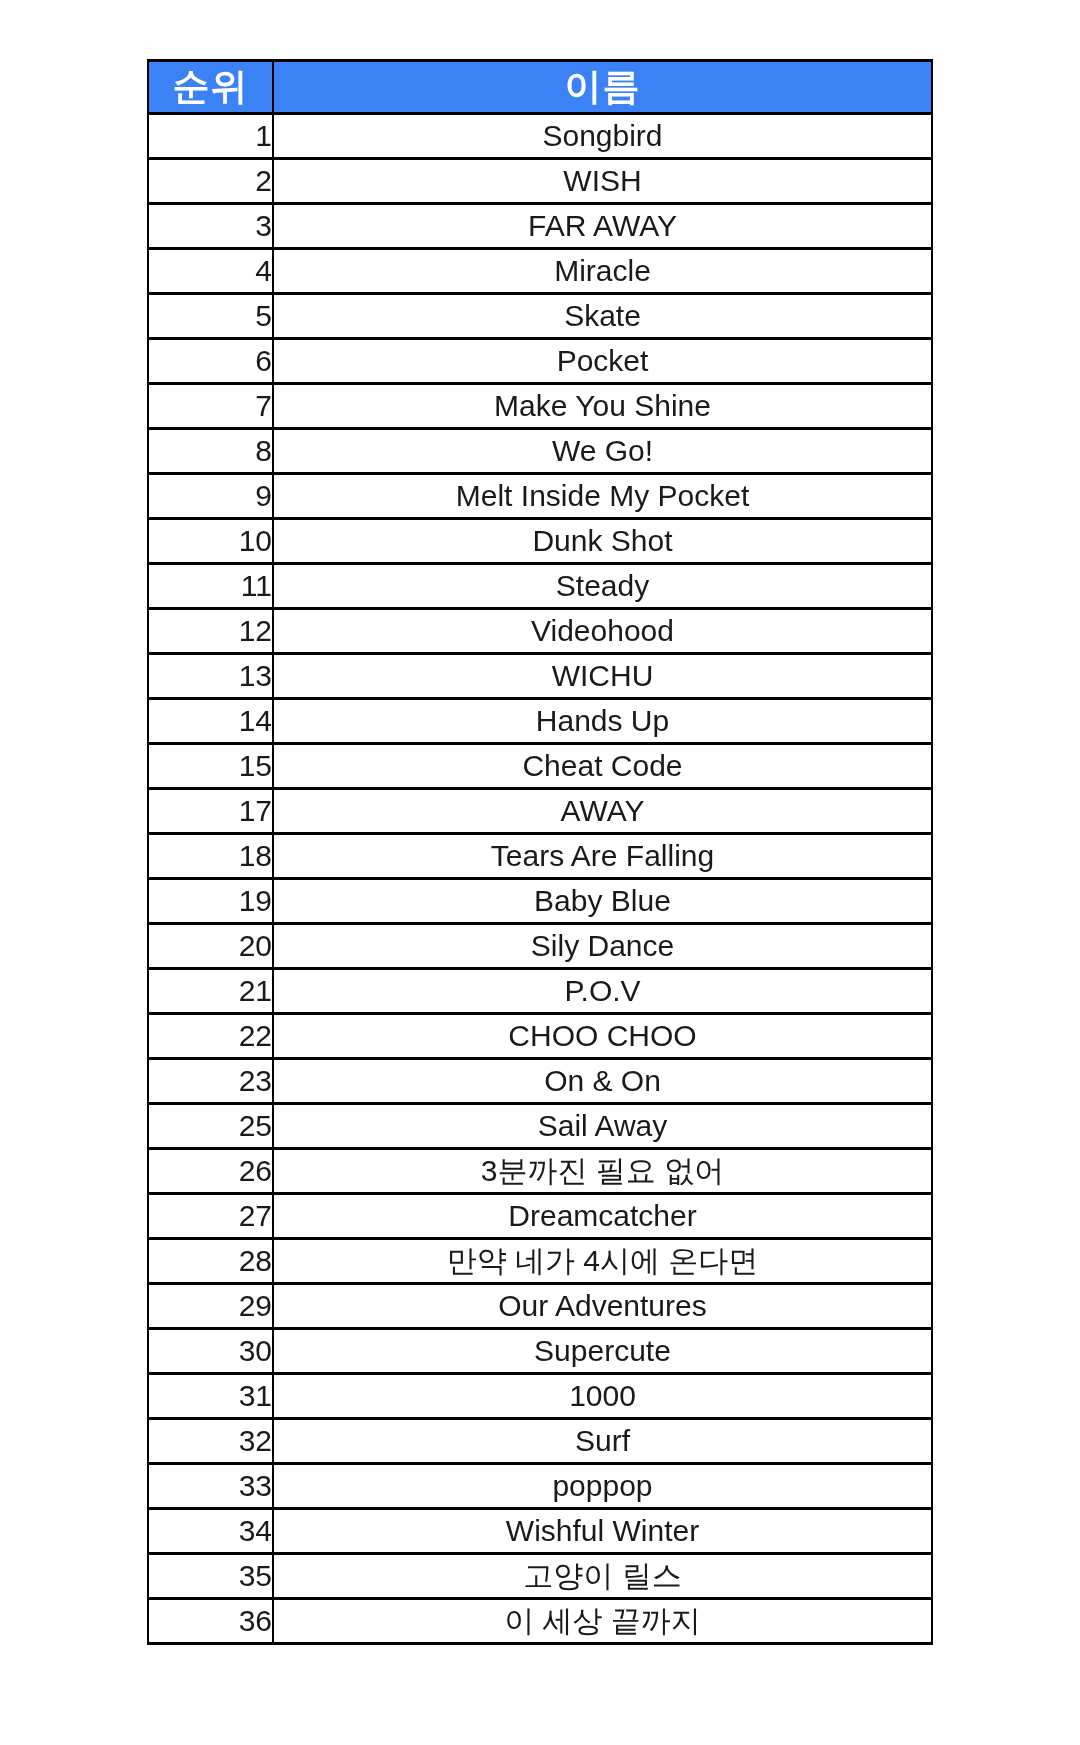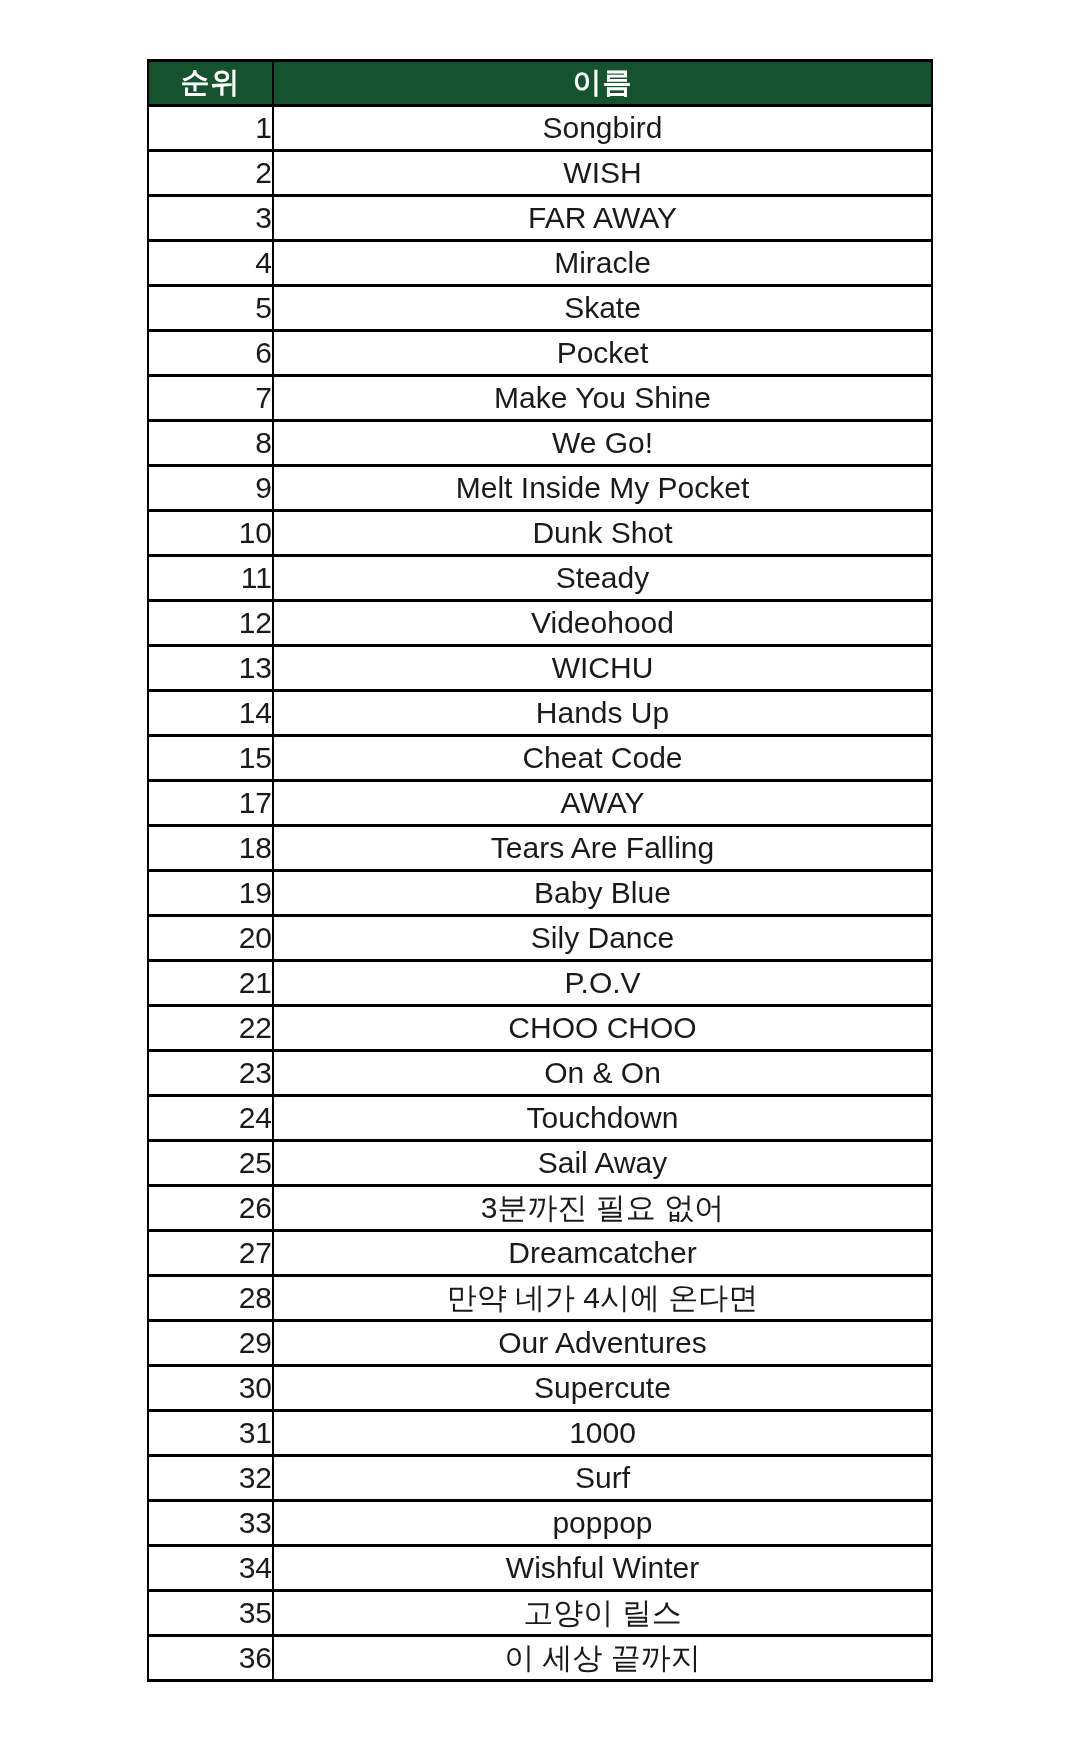--- a/index.html
+++ b/index.html
@@ -28,23 +28,23 @@
     border-top-width: 3px;
     border-bottom-width: 3px;
     height: 42px;
     box-sizing: content-box;
     padding: 0;
     vertical-align: middle;
     overflow: hidden;
     white-space: nowrap;
   }
   .ranking-table thead th {
-    background: #14532d;
+    background: #3b82f6;
     color: #ffffff;
-    font-size: 29px;
+    font-size: 37px;
     font-weight: 600;
     text-align: center;
     letter-spacing: 1px;
   }
   .ranking-table td {
     background: #ffffff;
     color: #1a1a1a;
     font-size: 30px;
     font-weight: 400;
   }
@@ -155,24 +155,20 @@
         </tr>
         <tr>
           <td class="td-rank">22</td>
           <td class="td-name">CHOO CHOO</td>
         </tr>
         <tr>
           <td class="td-rank">23</td>
           <td class="td-name">On &amp; On</td>
         </tr>
         <tr>
-          <td class="td-rank">24</td>
-          <td class="td-name">Touchdown</td>
-        </tr>
-        <tr>
           <td class="td-rank">25</td>
           <td class="td-name">Sail Away</td>
         </tr>
         <tr>
           <td class="td-rank">26</td>
           <td class="td-name">3분까진 필요 없어</td>
         </tr>
         <tr>
           <td class="td-rank">27</td>
           <td class="td-name">Dreamcatcher</td>

